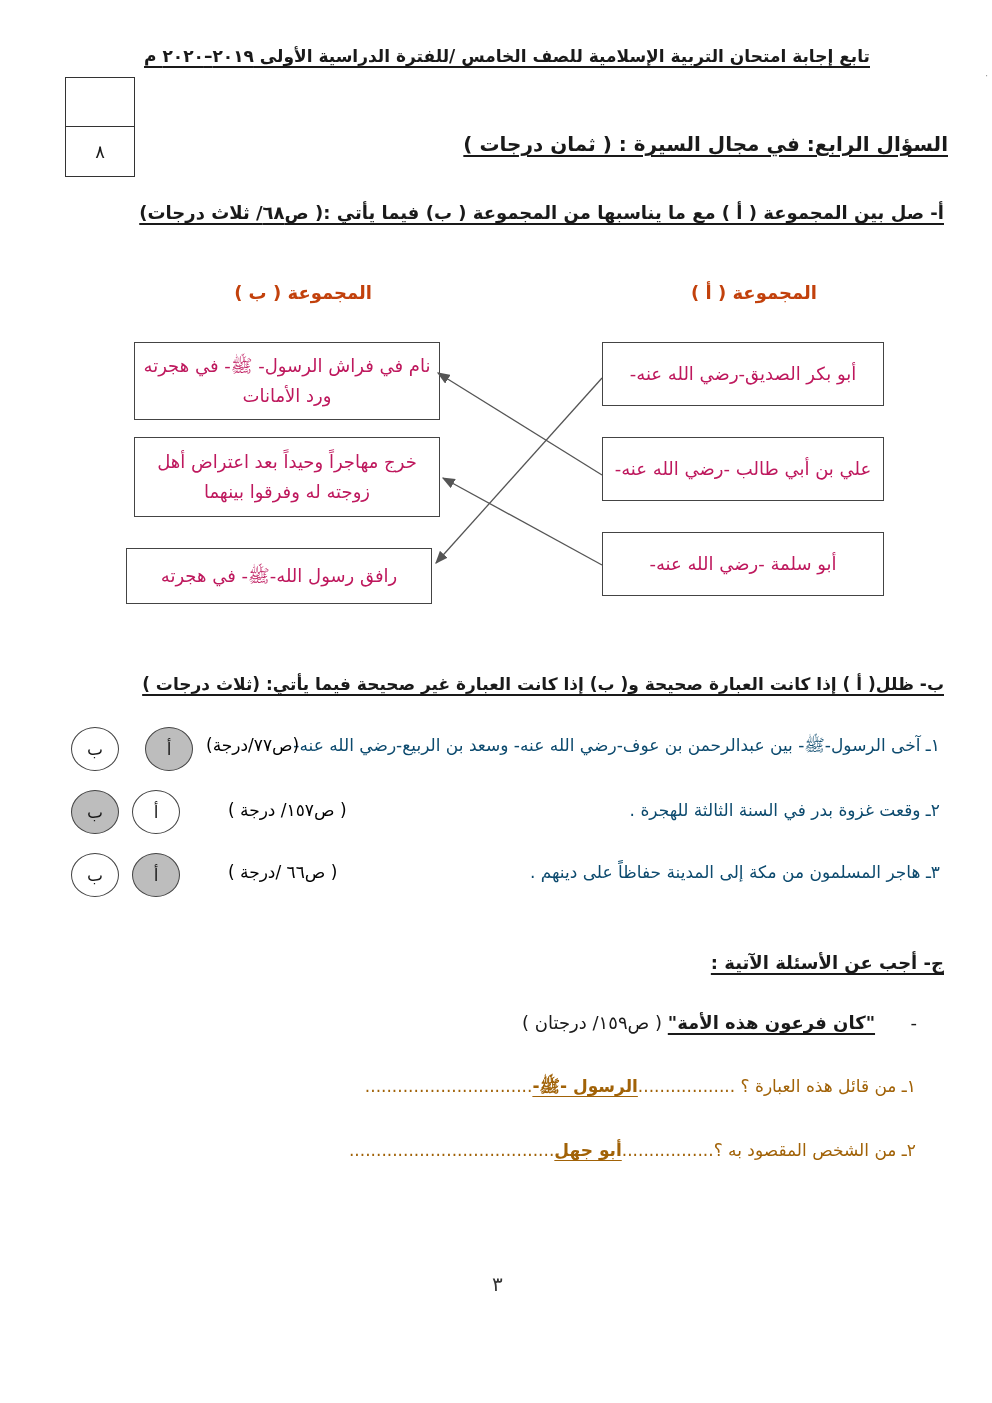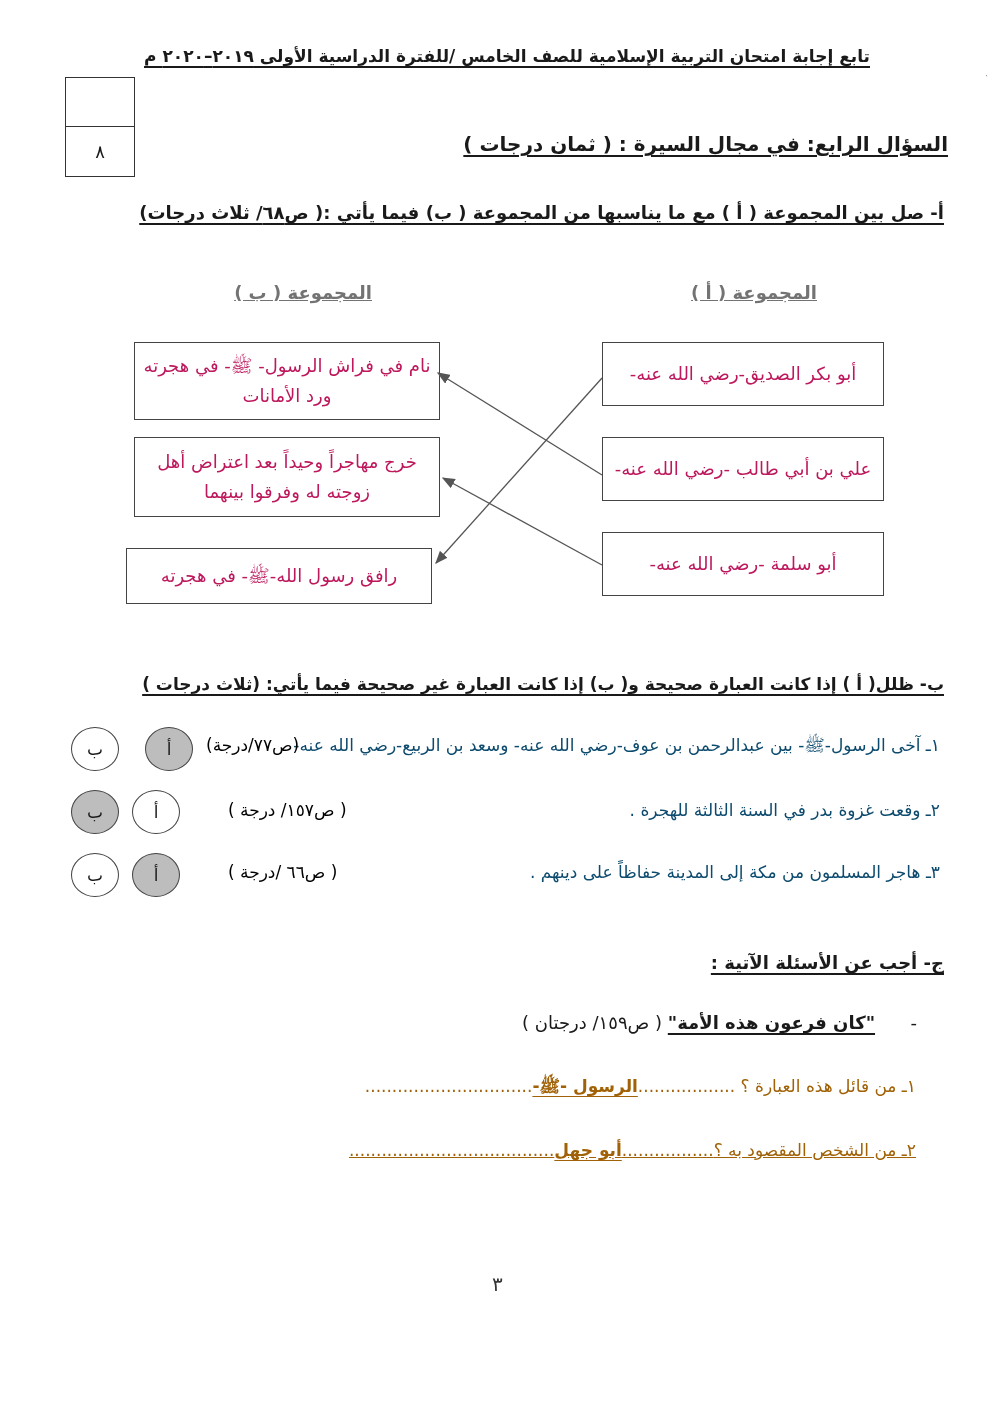--- a/index.html
+++ b/index.html
@@ -12,21 +12,21 @@
 
   #header-title { top:46px; right:122px; font-size:17px; font-weight:bold; white-space:nowrap; }
 
   #score-box { left:65px; top:77px; width:68px; height:98px; border:1.5px solid #333; }
   #score-box .top { height:48px; border-bottom:1.5px solid #333; }
   #score-box .bottom { height:48px; display:flex; align-items:center; justify-content:center; font-size:18px; }
 
   #q4-title { top:132px; right:44px; font-size:20px; font-weight:bold; white-space:nowrap; }
   #part-a-title { top:202px; right:48px; font-size:18px; font-weight:bold; white-space:nowrap; }
 
-  .group-heading { top:282px; font-size:18px; font-weight:bold; color:#737373; white-space:nowrap;text-decoration:underline; }
+  .group-heading { top:282px; font-size:18px; font-weight:bold; color:#c2410c; white-space:nowrap; }
   #group-a-heading { right:175px; }
   #group-b-heading { right:620px; }
 
   .match-box { border:1.5px solid #444; display:flex; align-items:center; justify-content:center;
                text-align:center; font-size:18px; line-height:30px; color:#be185d; box-sizing:border-box; padding:16px 8px; }
   #a-box-1 { left:602px; top:342px; width:282px; height:64px; }
   #a-box-2 { left:602px; top:437px; width:282px; height:64px;align-items:center; }
   #a-box-3 { left:602px; top:532px; width:282px; height:64px; }
   #b-box-1 { left:134px; top:342px; width:306px; height:78px; }
   #b-box-2 { left:134px; top:437px; width:306px; height:80px; }
@@ -121,17 +121,17 @@
   <span>-</span>
   <span style="display:inline-block; width:24px;"></span>
   <span class="bold ul">"كان فرعون هذه الأمة"</span>
   <span>( ص١٥٩/ درجتان )</span>
 </div>
 
 <div class="abs rtl qa-line" style="top:1076px; right:76px;">
   <span>١ـ من قائل هذه العبارة ؟ </span><span class="dots">..................</span><span class="answer">الرسول -ﷺ-</span><span class="dots">...............................</span>
 </div>
 
-<div class="abs rtl qa-line" style="top:1140px; right:76px;text-decoration:underline;">
+<div class="abs rtl qa-line" style="top:1140px; right:76px;">
   <span>٢ـ من الشخص المقصود به ؟</span><span class="dots">.................</span><span class="answer">أبو جهل</span><span class="dots">......................................</span>
 </div>
 
 <div id="page-number" class="abs">٣</div>
 
 </body></html>

